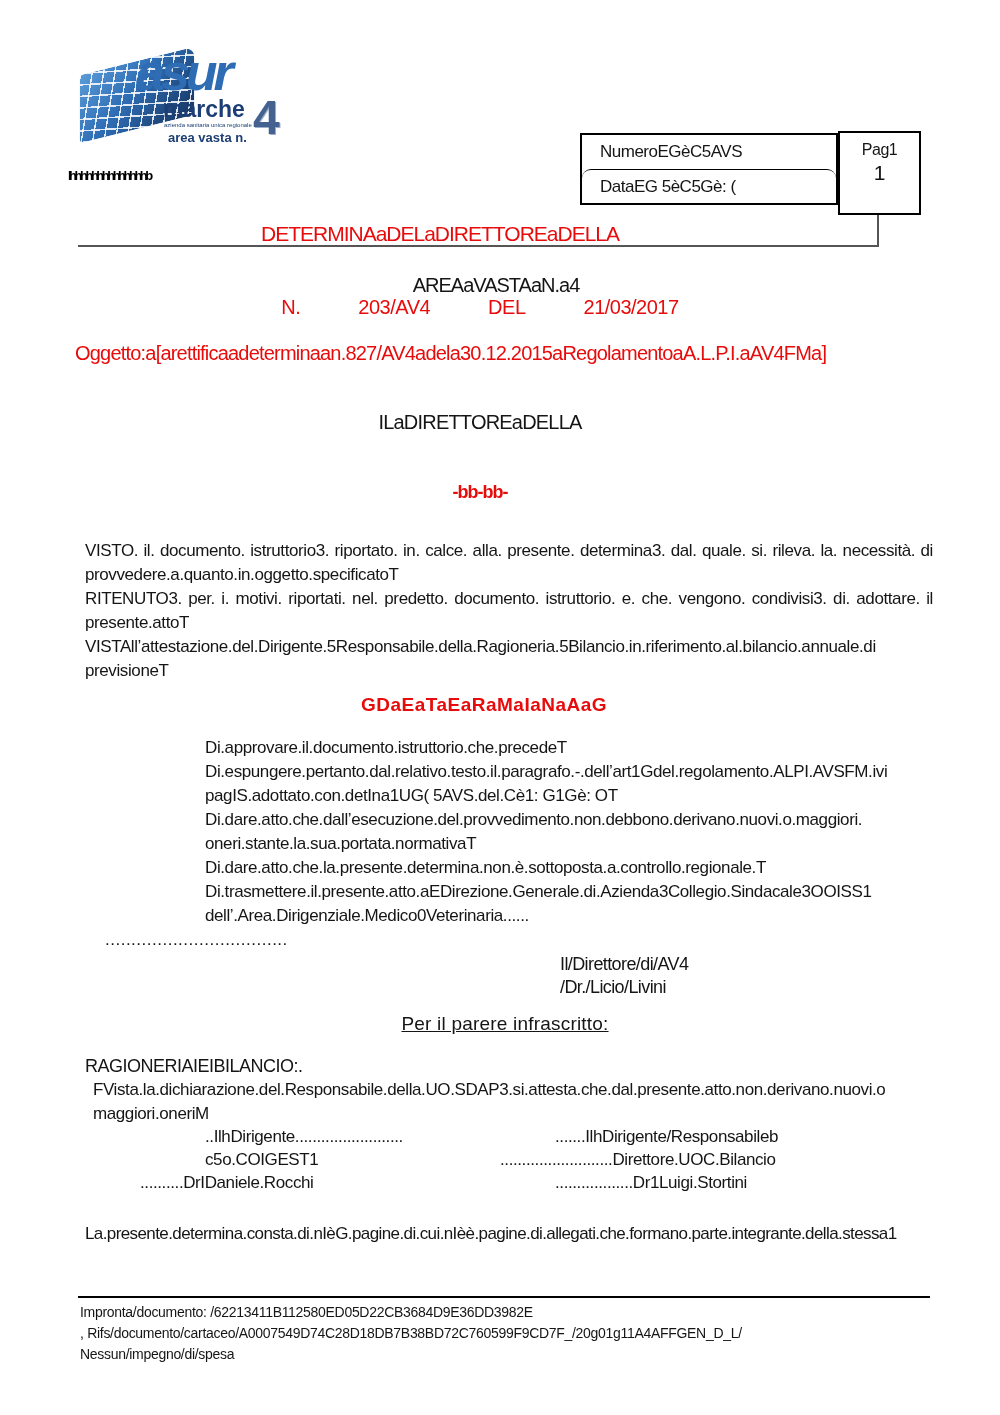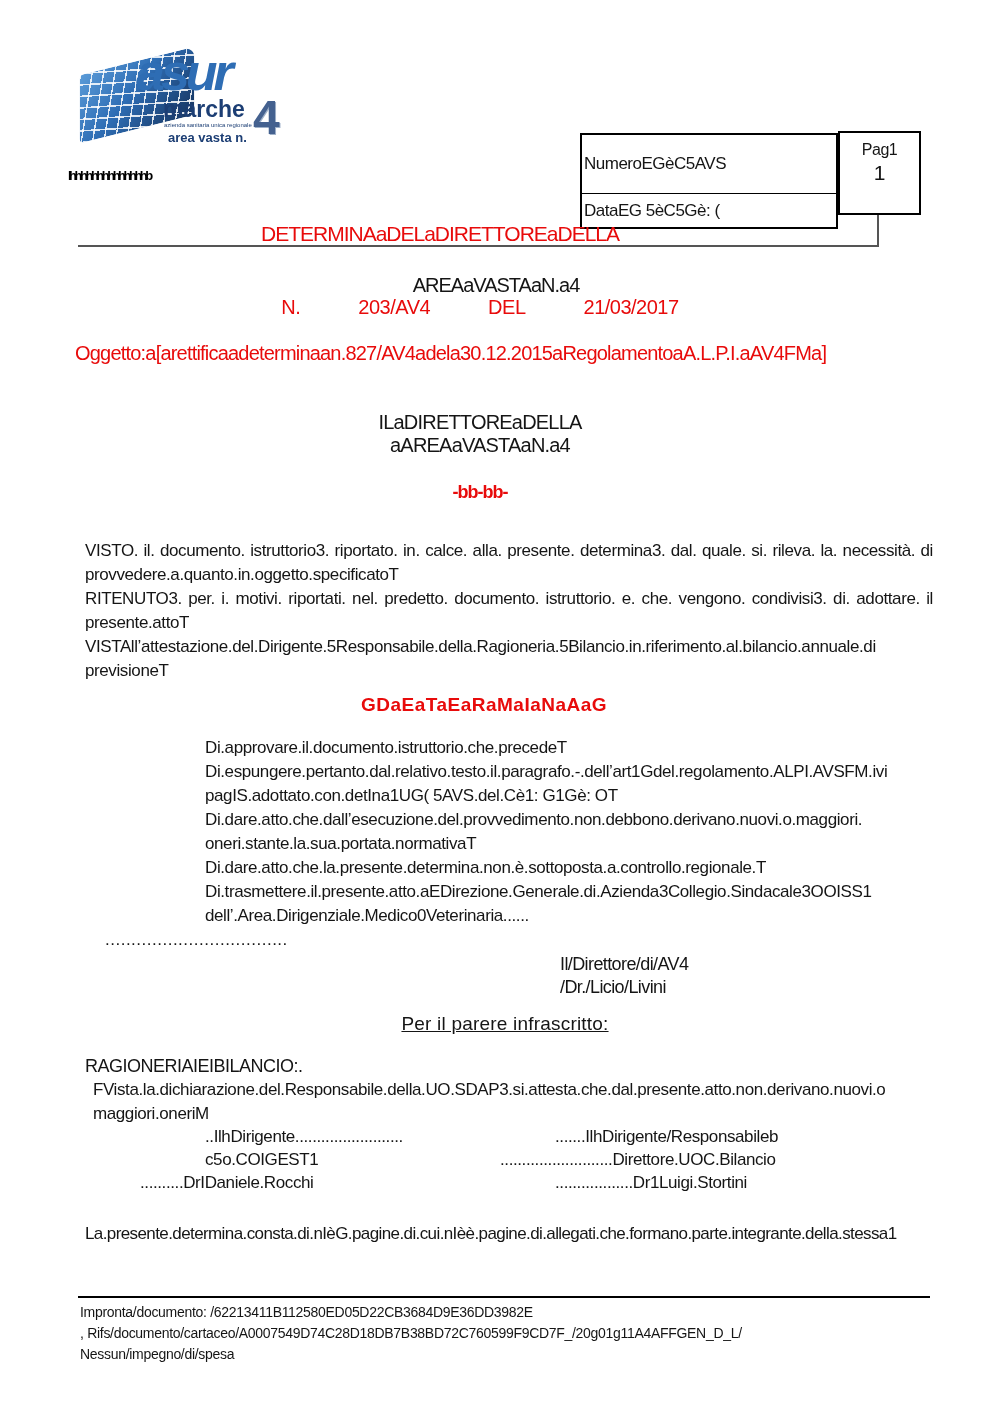--- a/index.html
+++ b/index.html
@@ -34,22 +34,22 @@
   .asur-text{position:absolute;left:58px;top:-6px;font-size:52px;font-weight:bold;font-style:italic;color:var(--logo-blue);letter-spacing:-4px;}
   .marche-text{position:absolute;left:85px;top:48px;font-size:23px;font-weight:bold;color:var(--logo-navy);letter-spacing:0px;}
   .tagline-text{position:absolute;left:86px;top:74px;font-size:6px;color:var(--logo-navy);}
   .areavasta-text{position:absolute;left:90px;top:82px;font-size:13px;font-weight:bold;color:var(--logo-navy);}
   .four-text{position:absolute;left:175px;top:42px;font-size:48px;font-weight:bold;color:#44618f;text-shadow:1px 1px 0 #9fb1c9;}
 
   .stamp-row{left:68px;top:168px;font-size:13px;font-weight:bold;letter-spacing:-2.5px;color:#000;}
 
   
   .meta-table{left:580px;top:133px;width:258px;border:2px solid #000;}
-  .meta-row{height:34px;font-size:17px;letter-spacing:-0.5px;padding:7px 0 0 2px;margin-top:12px;}
-  .meta-row + .meta-row{border-top:1.5px solid #000;}
+  .meta-row{height:34px;font-size:17px;letter-spacing:-0.5px;padding:7px 0 0 18px;}
+  .meta-row + .meta-row{border-top:1.5px solid #000;border-radius:9px;}
   .pag-box{left:838px;top:131px;width:83px;height:84px;border:2px solid #000;text-align:center;}
   .pag-label{font-size:16px;margin-top:8px;letter-spacing:-0.5px;}
   .pag-value{font-size:21px;margin-top:2px;}
 
   .title-vline{left:877px;top:215px;width:2px;height:32px;background:#555;}
   .title-rule{left:78px;top:245px;width:801px;height:2px;background:#555;}
 
   
   .main-title{left:0;top:222px;width:880px;text-align:center;font-size:21px;letter-spacing:-1px;}
   .area-line{left:0;top:274px;width:960px;text-align:center;font-size:20px;letter-spacing:-1px;padding-left:32px;}
@@ -119,21 +119,20 @@
   <span>N.</span>
   <span>203/AV4</span>
   <span>DEL</span>
   <span>21/03/2017</span>
 </div>
 
 <div class="abs oggetto red">Oggetto:a[arettificaadeterminaan.827/AV4adela30.12.2015aRegolamentoaA.L.P.I.aAV4FMa]</div>
 
 <div class="abs dir-heading">
   <div>ILaDIRETTOREaDELLA</div>
-  <div>aAREAaVASTAaN.a4</div>
 </div>
 
 <div class="abs separator red">-bb-bb-</div>
 
 <div class="abs premises doc-text just">
   <p>VISTO. il. documento. istruttorio3. riportato. in. calce. alla. presente. determina3. dal. quale. si. rileva. la. necessità. di provvedere.a.quanto.in.oggetto.specificatoT</p>
   <p>RITENUTO3. per. i. motivi. riportati. nel. predetto. documento. istruttorio. e. che. vengono. condivisi3. di. adottare. il presente.attoT</p>
   <p>VISTAll’attestazione.del.Dirigente.5Responsabile.della.Ragioneria.5Bilancio.in.riferimento.al.bilancio.annuale.di previsioneT</p>
 </div>
 

